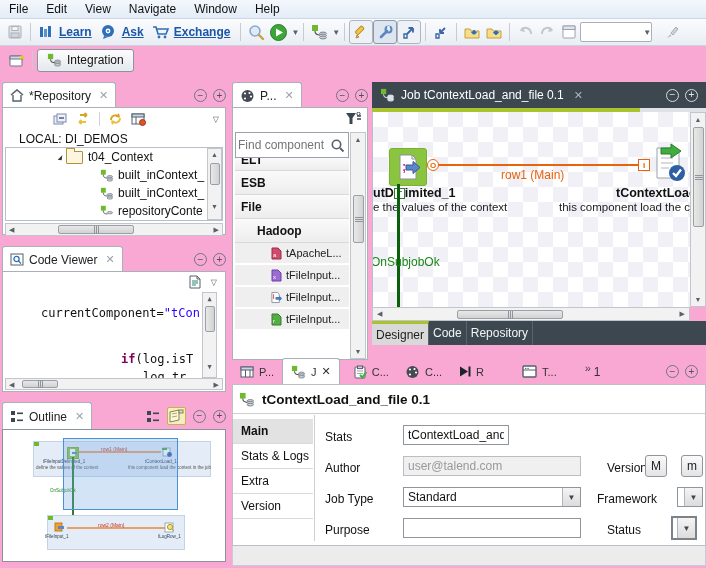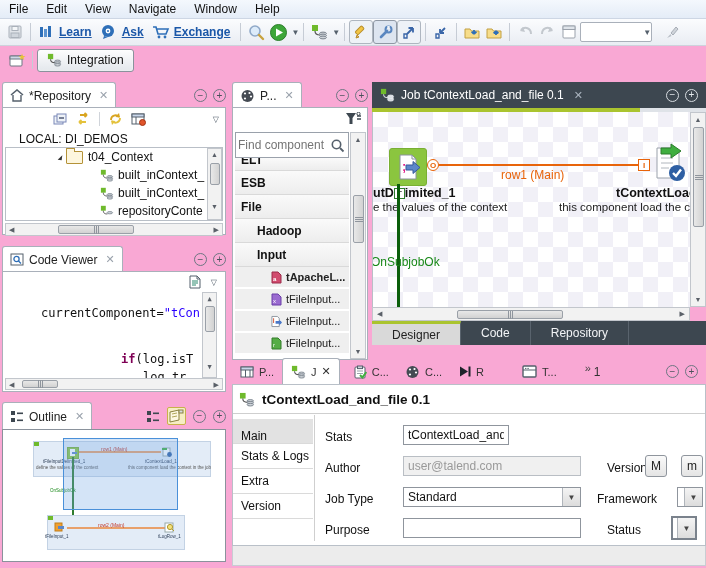--- a/index.html
+++ b/index.html
@@ -71,30 +71,30 @@
   .checker{background-color:#fff;
     background-image:linear-gradient(45deg,#f1f0f7 25%,transparent 25%,transparent 75%,#f1f0f7 75%),
                      linear-gradient(45deg,#f1f0f7 25%,transparent 25%,transparent 75%,#f1f0f7 75%);
     background-size:30px 30px;background-position:0 0,15px 15px;}
   .conn-o{width:12px;height:12px;border-radius:50%;border:1.5px solid #e8640a;background:#fff;color:#e8640a;
           font-size:8px;display:flex;align-items:center;justify-content:center;box-sizing:border-box;font-weight:bold;}
   .conn-i{width:12px;height:12px;border:1.5px solid #e8640a;background:#fff;color:#e8640a;font-size:8px;
           display:flex;align-items:center;justify-content:center;box-sizing:border-box;font-weight:bold;}
   .tbox{display:inline-flex;width:11px;height:11px;border:1.4px solid #2f7d2f;background:#fff;color:#333;
         font-size:8px;align-items:center;justify-content:center;box-sizing:border-box;vertical-align:1px;font-weight:bold;}
-  .dtab{display:flex;align-items:center;height:24px;padding:0 20px;color:#f2f4f6;font-size:12px;
+  .dtab{display:flex;align-items:center;height:24px;padding:0 4px;color:#f2f4f6;font-size:12px;
         border-right:1px solid #59636d;box-sizing:border-box;}
   .dtab.active{background:#d9d9d9;color:#222;border-top:3px solid #aac42f;height:24px;}
 
   
   .btab{display:flex;align-items:center;gap:5px;height:25px;padding:0 8px;font-size:11px;color:#333;}
   .btab.active{background:#fff;border:1px solid #a9b0ba;border-bottom:none;border-radius:3px 3px 0 0;}
   .navitem{display:flex;align-items:center;height:24px;padding-left:8px;font-size:12px;color:#111;
            border-bottom:1px solid #dadada;}
-  .navitem.sel{background:#e2e2e2;font-weight:normal;align-items:flex-end;}
+  .navitem.sel{background:#e2e2e2;font-weight:bold;}
   .frm-label{font-size:12px;color:#111;}
   .frm-input{position:absolute;height:20px;border:1px solid #8f959d;font-size:12px;padding:0 4px;
              box-sizing:border-box;font-family:"Liberation Sans",sans-serif;background:#fff;color:#111;}
   .frm-input:disabled{background:#f0f0f0;color:#999;border-color:#b9bec4;}
   .frm-select{position:absolute;height:20px;border:1px solid #8f959d;background:#fff;display:flex;
               align-items:center;box-sizing:border-box;font-size:12px;color:#111;}
   .sel-btn{margin-left:auto;width:17px;height:100%;background:linear-gradient(#f4f4f4,#dcdcdc);
            border-left:1px solid #b0b5bb;display:flex;align-items:center;justify-content:center;
            font-size:8px;color:#444;}
   .sq-btn{position:absolute;width:22px;height:22px;border:1px solid #8f959d;border-radius:3px;
@@ -549,24 +549,21 @@
         </div>
       <div class="pal-cat" style="height:23px;padding-left:6px;">
           <span>ESB</span>
         </div>
       <div class="pal-cat" style="height:23px;padding-left:6px;">
           <span>File</span>
         </div>
       <div class="pal-cat" style="height:23px;padding-left:22px;">
           <span>Hadoop</span>
         </div>
-      <div class="pal-cat" style="height:23px;padding-left:22px;">
-          <span>Input</span>
-        </div>
-      <div class="pal-item" style="height:20px;padding-left:36px;font-weight:bold;">
+      <div class="pal-item" style="height:20px;padding-left:36px;">
         <svg class="mini-doc" width="11" height="13" viewBox="0 0 11 13">
             <path d="M1 1 H7 L10 4 V12 H1 Z" fill="#d14b6e" stroke="#9c2c4a"></path>
             <text x="2" y="10" font-size="6" fill="#fff">a</text>
           </svg>
         <span>tApacheL...</span>
       </div>
       <div class="pal-item" style="height:20px;padding-left:36px;">
         <svg class="mini-doc" width="11" height="13" viewBox="0 0 11 13">
             <path d="M1 1 H7 L10 4 V12 H1 Z" fill="#9a6bd0" stroke="#6b3fa8"></path>
             <text x="2" y="10" font-size="6" fill="#fff">x</text>

